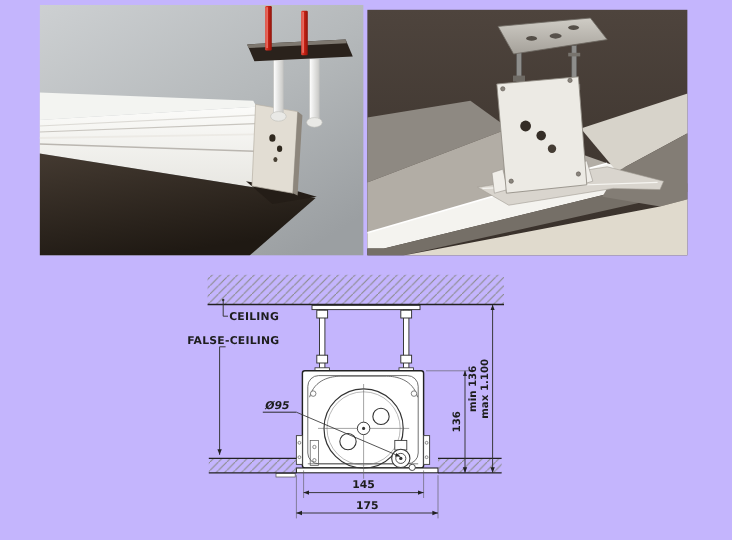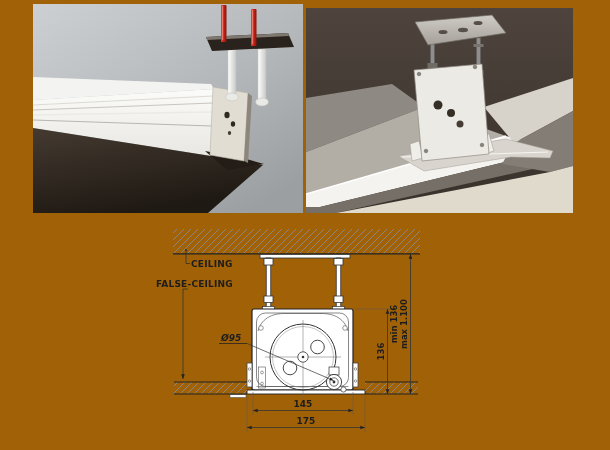--- a/index.html
+++ b/index.html
@@ -1,16 +1,16 @@
 <!DOCTYPE html>
 <html><head>
 <meta charset="utf-8">
 <style>
   html,body{margin:0;padding:0;background:#ffffff;}
-  .page{position:relative;width:610px;height:450px;background:#a16207;overflow:hidden;
+  .page{position:relative;width:610px;height:450px;background:#c4b5fd;overflow:hidden;
         font-family:"DejaVu Sans",sans-serif;}
   .photo{position:absolute;}
   .photo svg{display:block;}
   .diagram{position:absolute;left:140px;top:225px;}
   svg text{font-family:"DejaVu Sans",sans-serif;font-weight:bold;fill:#1d1d1d;}
 </style>
 </head>
 <body>
 
 <div class="page">

